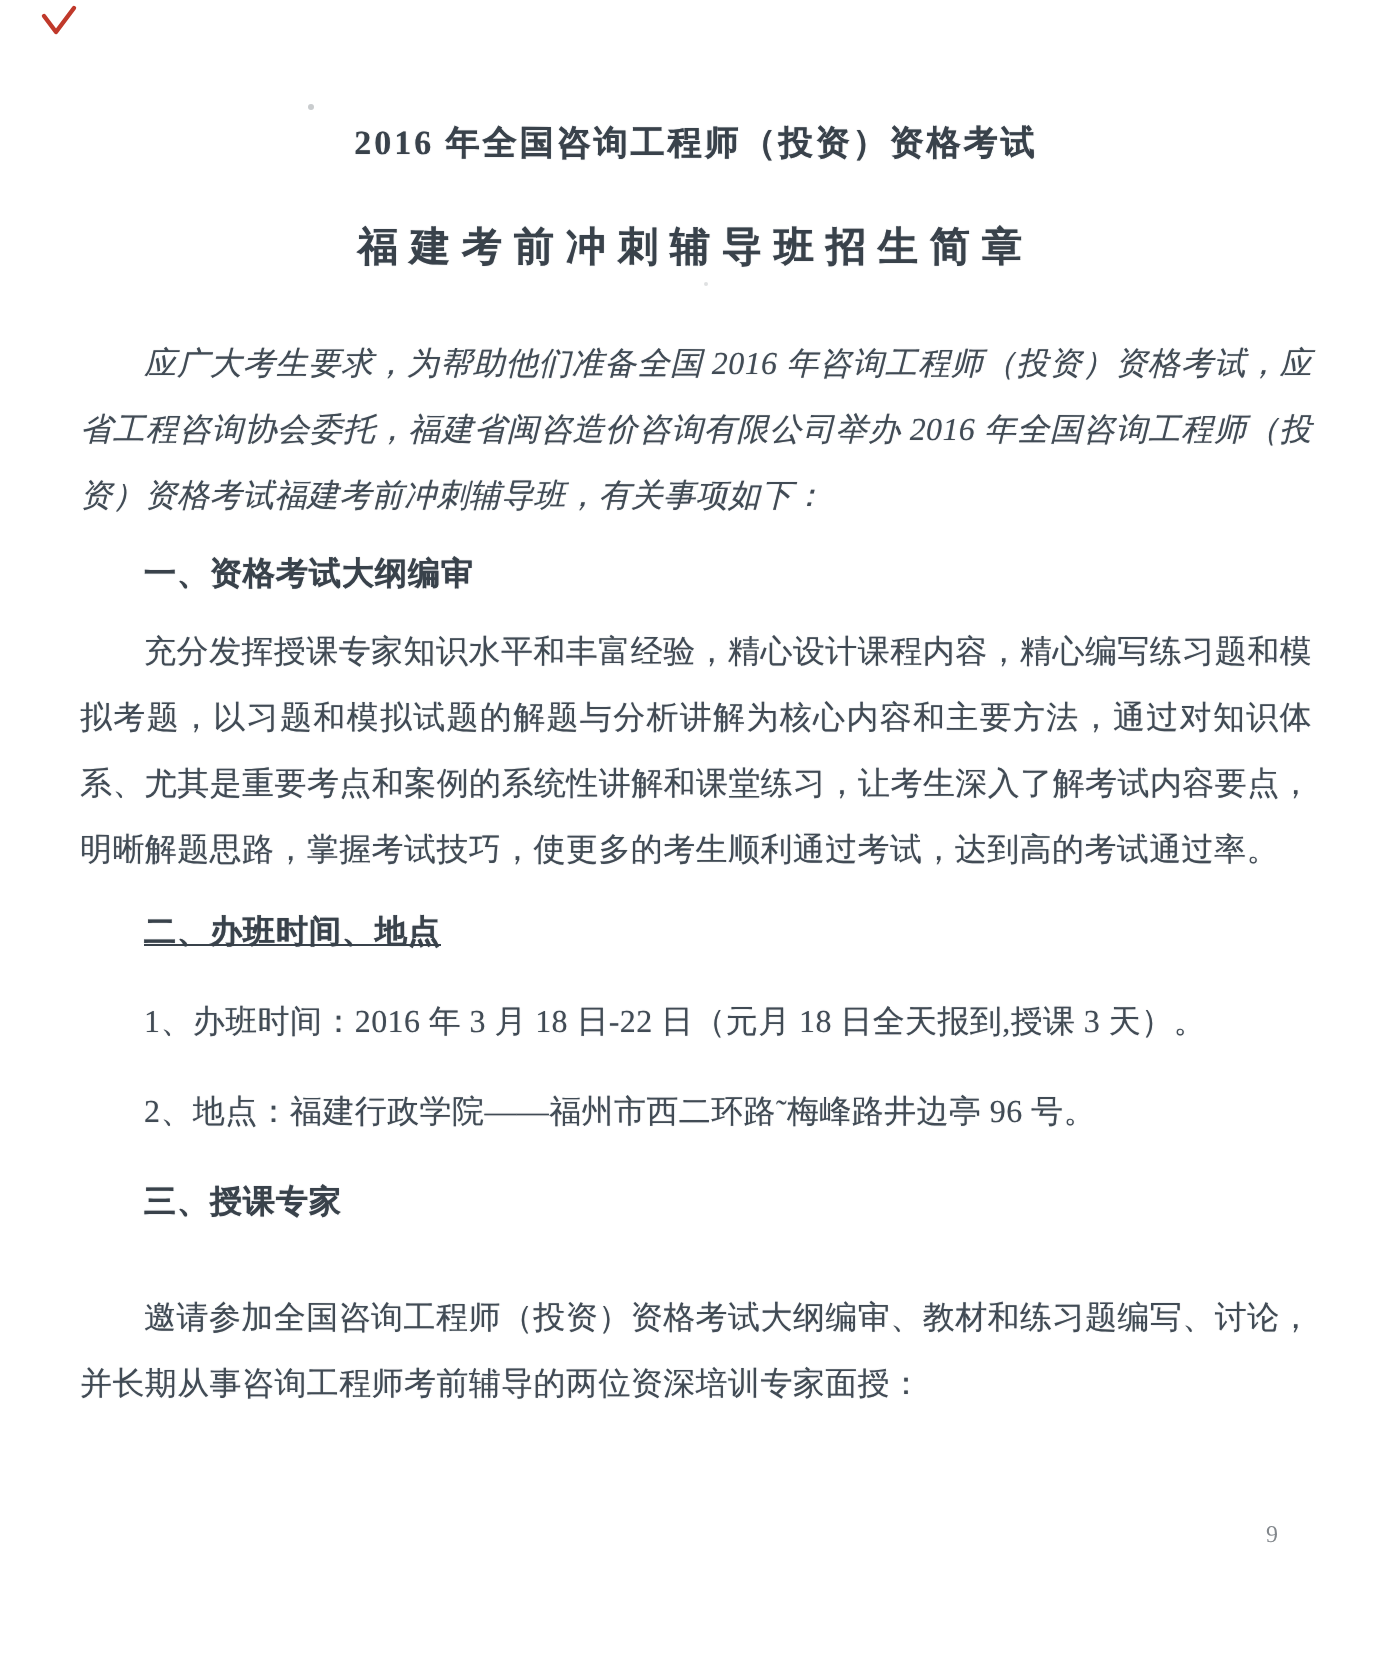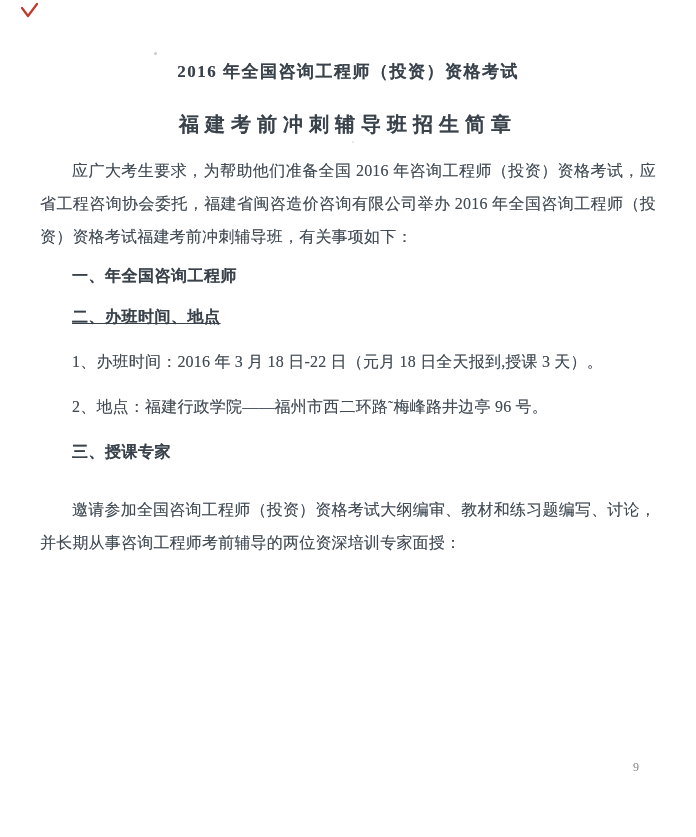--- a/index.html
+++ b/index.html
@@ -35,21 +35,21 @@
   }
   p.body {
     font-size: 16px;
     line-height: 33px;
     letter-spacing: 0.2px;
     text-align: justify;
     color: #414b55;
     text-shadow: 0 0 0.5px rgba(65,75,85,0.45);
   }
   .indent { text-indent: 2em; }
-  p.intro { margin-top: 18px; }
+  p.intro { margin-top: 30px; font-style: italic; }
   h3.heading {
     font-size: 16px;
     font-weight: bold;
     line-height: 33px;
     text-indent: 2em;
     letter-spacing: 0.5px;
     color: #39424b;
     text-shadow: 0 0 0.5px rgba(57,66,75,0.55);
   }
   .h1 { margin-top: 6px; }
@@ -89,22 +89,23 @@
 
   <div class="speck speck-1"></div>
   <div class="speck speck-2"></div>
 
   <div class="doc-title">2016 年全国咨询工程师（投资）资格考试</div>
 
   <div class="doc-subtitle">福建考前冲刺辅导班招生简章</div>
 
   <p class="body indent intro">应广大考生要求，为帮助他们准备全国 2016 年咨询工程师（投资）资格考试，应省工程咨询协会委托，福建省闽咨造价咨询有限公司举办 2016 年全国咨询工程师（投资）资格考试福建考前冲刺辅导班，有关事项如下：</p>
 
-  <h3 class="heading h1">一、年全国咨询工程师</h3>
+  <h3 class="heading h1">一、资格考试大纲编审</h3>
 
+  <p class="body indent p2">充分发挥授课专家知识水平和丰富经验，精心设计课程内容，精心编写练习题和模拟考题，以习题和模拟试题的解题与分析讲解为核心内容和主要方法，通过对知识体系、尤其是重要考点和案例的系统性讲解和课堂练习，让考生深入了解考试内容要点，明晰解题思路，掌握考试技巧，使更多的考生顺利通过考试，达到高的考试通过率。</p>
 
   <h3 class="heading h2">二、办班时间、地点</h3>
 
   <p class="body indent item">1、办班时间：2016 年 3 月 18 日-22 日（元月 18 日全天报到,授课 3 天）。</p>
 
   <p class="body indent item">2、地点：福建行政学院——福州市西二环路˜梅峰路井边亭 96 号。</p>
 
   <h3 class="heading h3">三、授课专家</h3>
 
   <p class="body indent p3">邀请参加全国咨询工程师（投资）资格考试大纲编审、教材和练习题编写、讨论，并长期从事咨询工程师考前辅导的两位资深培训专家面授：</p>

